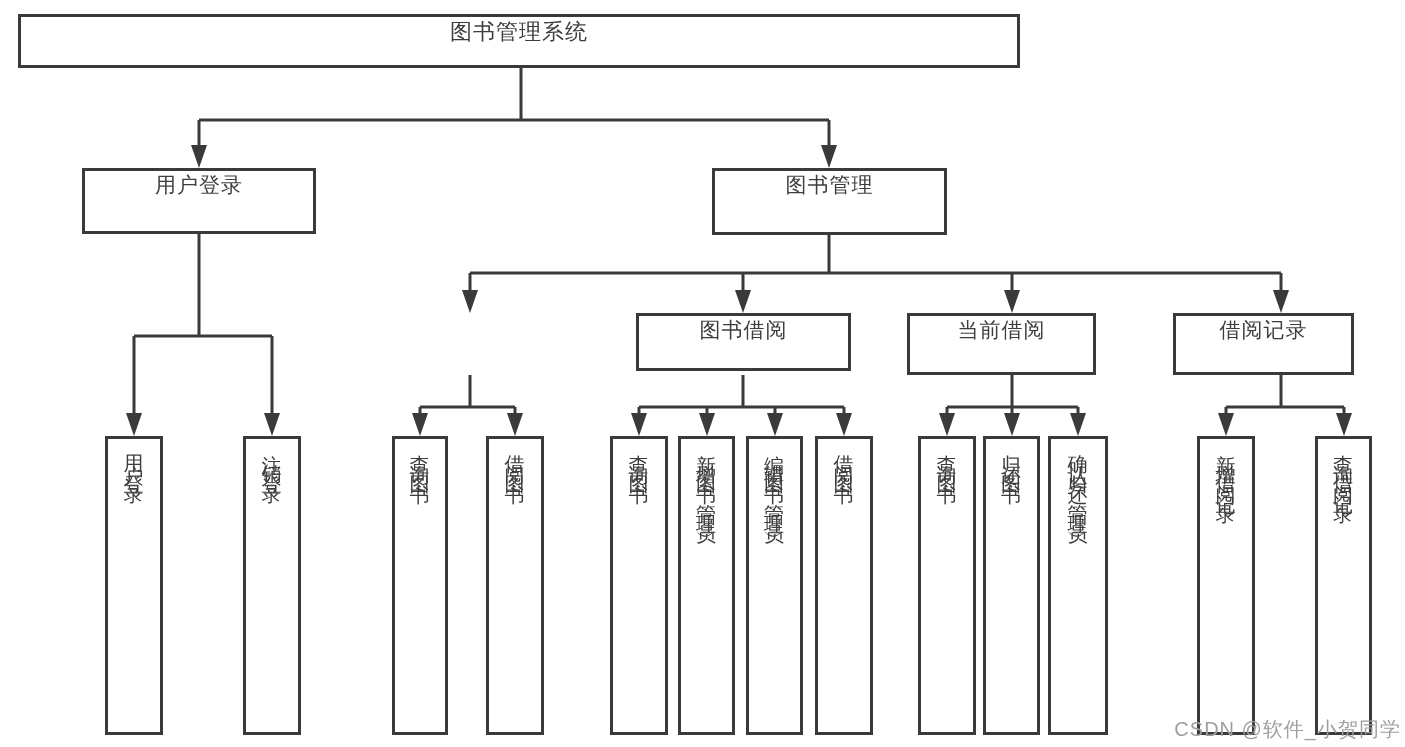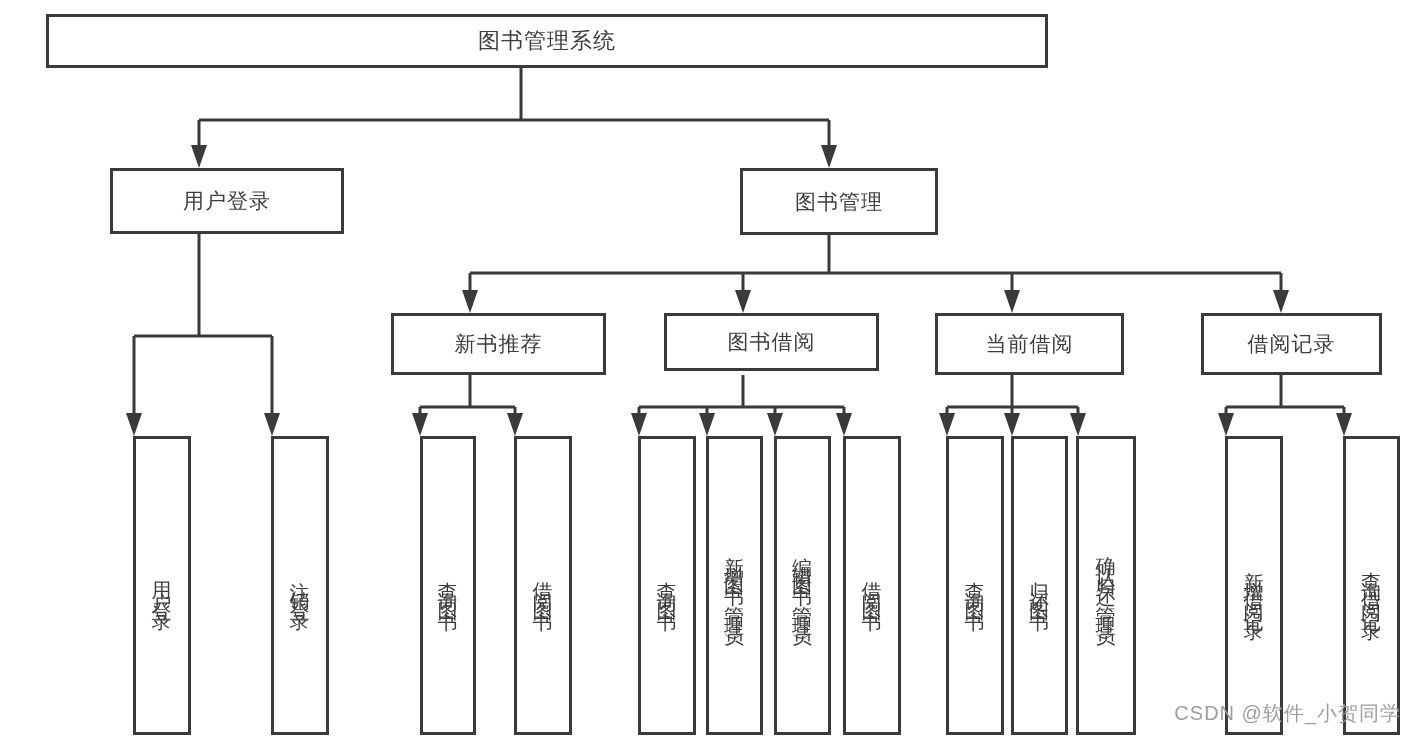--- a/index.html
+++ b/index.html
@@ -11,44 +11,42 @@
     background: #ffffff;
     font-family: "Liberation Sans", sans-serif;
     overflow: hidden;
   }
   svg.connectors { position: absolute; left: 0; top: 0; }
   .node {
     position: absolute;
     border: 3px solid #3a3a3a;
     background: #ffffff;
     display: flex;
-    align-items: center;
     justify-content: center;
-    margin-left: 28px;
   }
   .h-label {
     font-size: 21px;
     color: #3d3d3d;
     letter-spacing: 1px;
     white-space: nowrap;
   }
   .root-label { font-size: 22px; }
   .v-label {
     writing-mode: vertical-rl;
     text-orientation: mixed;
     font-size: 20px;
     color: #3d3d3d;
     letter-spacing: 10px;
     line-height: 1;
     white-space: nowrap;
   }
   .watermark {
     position: absolute;
     right: 4px;
-    bottom: 20px;
+    bottom: 4px;
     font-size: 20px;
     color: #9e9e9e;
     letter-spacing: 1px;
     text-align: right;
   }
 </style>
 </head>
 <body>
 
 <div class="canvas">
@@ -93,27 +91,24 @@
     </g>
   </svg>
 
   <div class="node" style="left:18px;top:14px;width:1002px;height:54px">
     <span class="h-label root-label">图书管理系统</span>
   </div>
 
   <div class="node" style="left:82px;top:168px;width:234px;height:66px">
     <span class="h-label">用户登录</span>
   </div>
-  <div class="node" style="left:712px;top:168px;width:198px;height:67px">
+  <div class="node" style="left:712px;top:168px;width:235px;height:67px">
     <span class="h-label">图书管理</span>
   </div>
 
-  <div class="node" style="left:363px;top:313px;width:215px;height:62px">
-    <span class="h-label">新书推荐</span>
-  </div>
   <div class="node" style="left:636px;top:313px;width:215px;height:58px">
     <span class="h-label">图书借阅</span>
   </div>
   <div class="node" style="left:907px;top:313px;width:189px;height:62px">
     <span class="h-label">当前借阅</span>
   </div>
   <div class="node" style="left:1173px;top:313px;width:181px;height:62px">
     <span class="h-label">借阅记录</span>
   </div>
 

